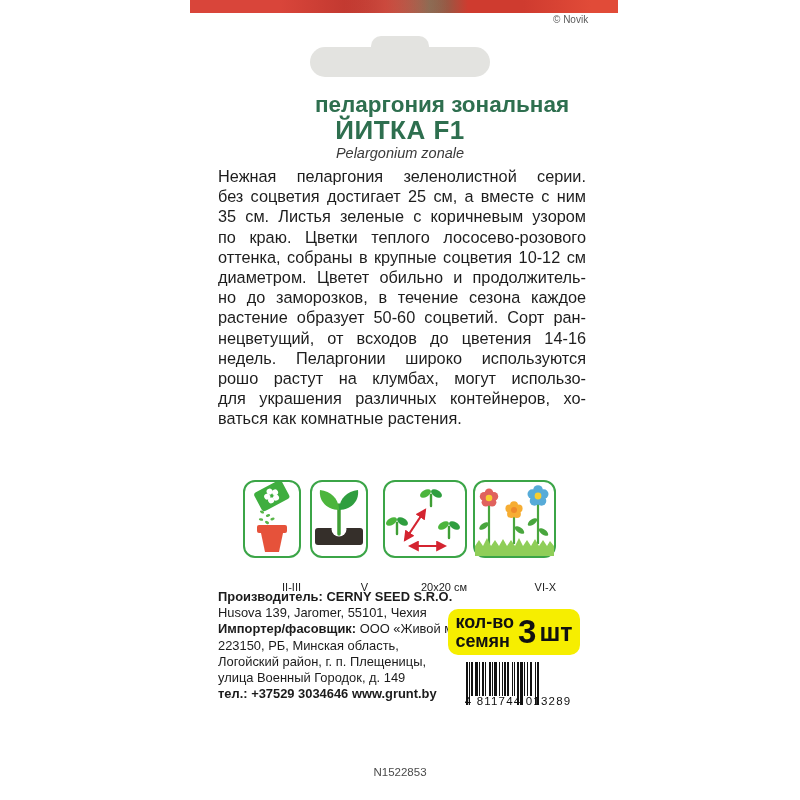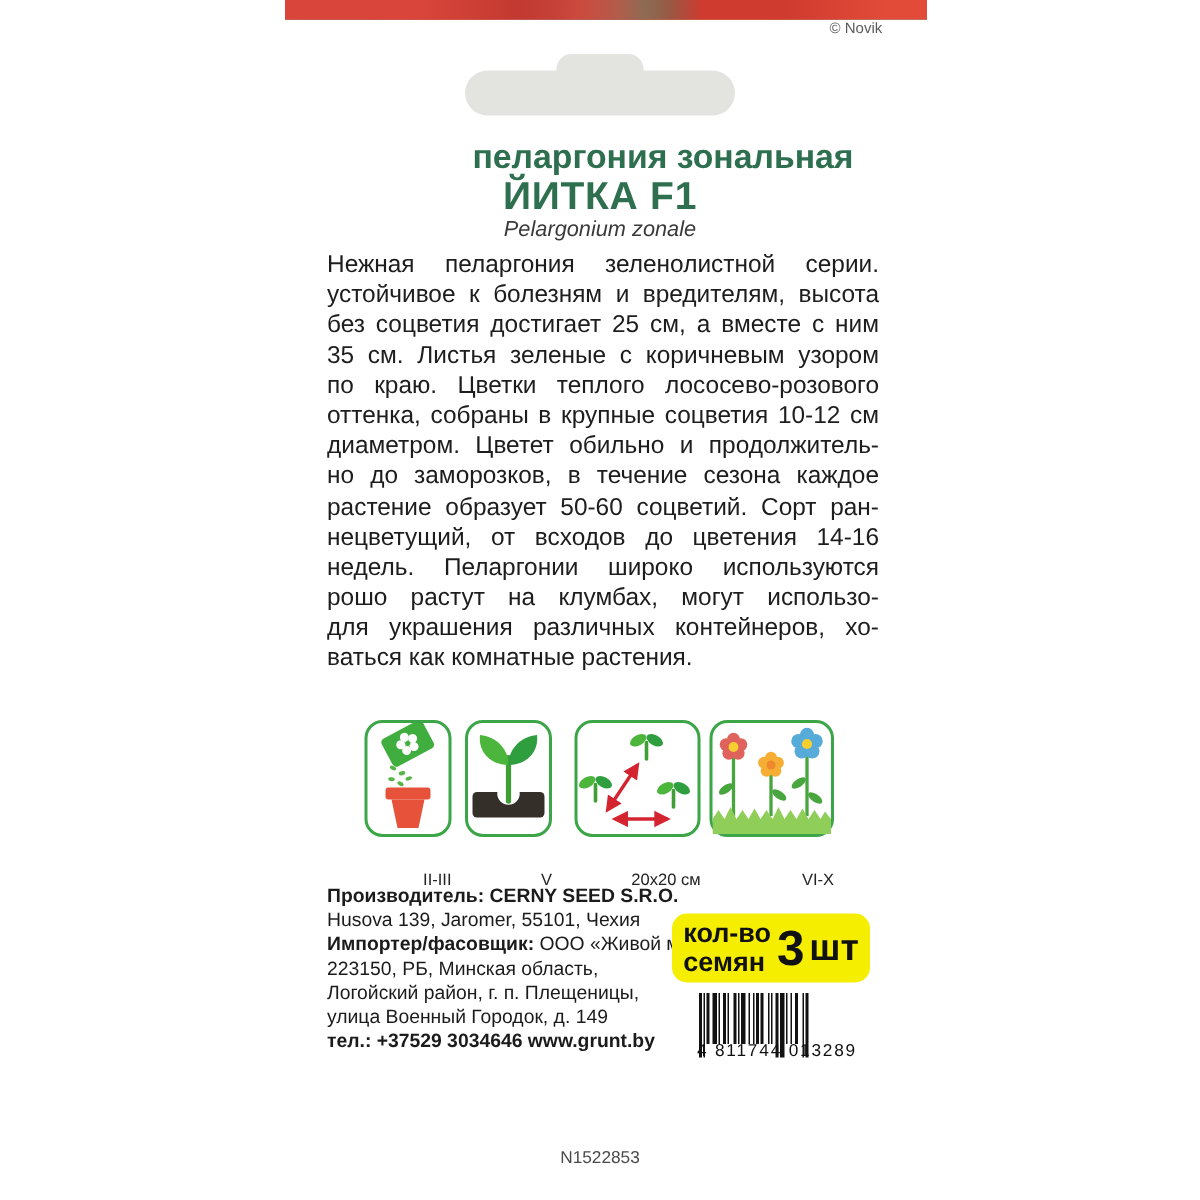--- a/index.html
+++ b/index.html
@@ -93,21 +93,20 @@
   <div class="photo-credit">© Novik</div>
 
   <div class="hang-tab"></div>
 
   <div class="title-series">пеларгония зональная</div>
   <div class="title-variety">ЙИТКА F1</div>
   <div class="title-latin">Pelargonium zonale</div>
 
   <div class="desc">
       <div class="desc-line">Нежная пеларгония зеленолистной серии.</div>
-      <div class="desc-line">устойчивое к болезням и вредителям, высота</div>
       <div class="desc-line">без соцветия достигает 25 см, а вместе с ним</div>
       <div class="desc-line">35 см. Листья зеленые с коричневым узором</div>
       <div class="desc-line">по краю. Цветки теплого лососево-розового</div>
       <div class="desc-line">оттенка, собраны в крупные соцветия 10-12 см</div>
       <div class="desc-line">диаметром. Цветет обильно и продолжитель-</div>
       <div class="desc-line">но до заморозков, в течение сезона каждое</div>
       <div class="desc-line">растение образует 50-60 соцветий. Сорт ран-</div>
       <div class="desc-line">нецветущий, от всходов до цветения 14-16</div>
       <div class="desc-line">недель. Пеларгонии широко используются</div>
       <div class="desc-line">рошо растут на клумбах, могут использо-</div>

